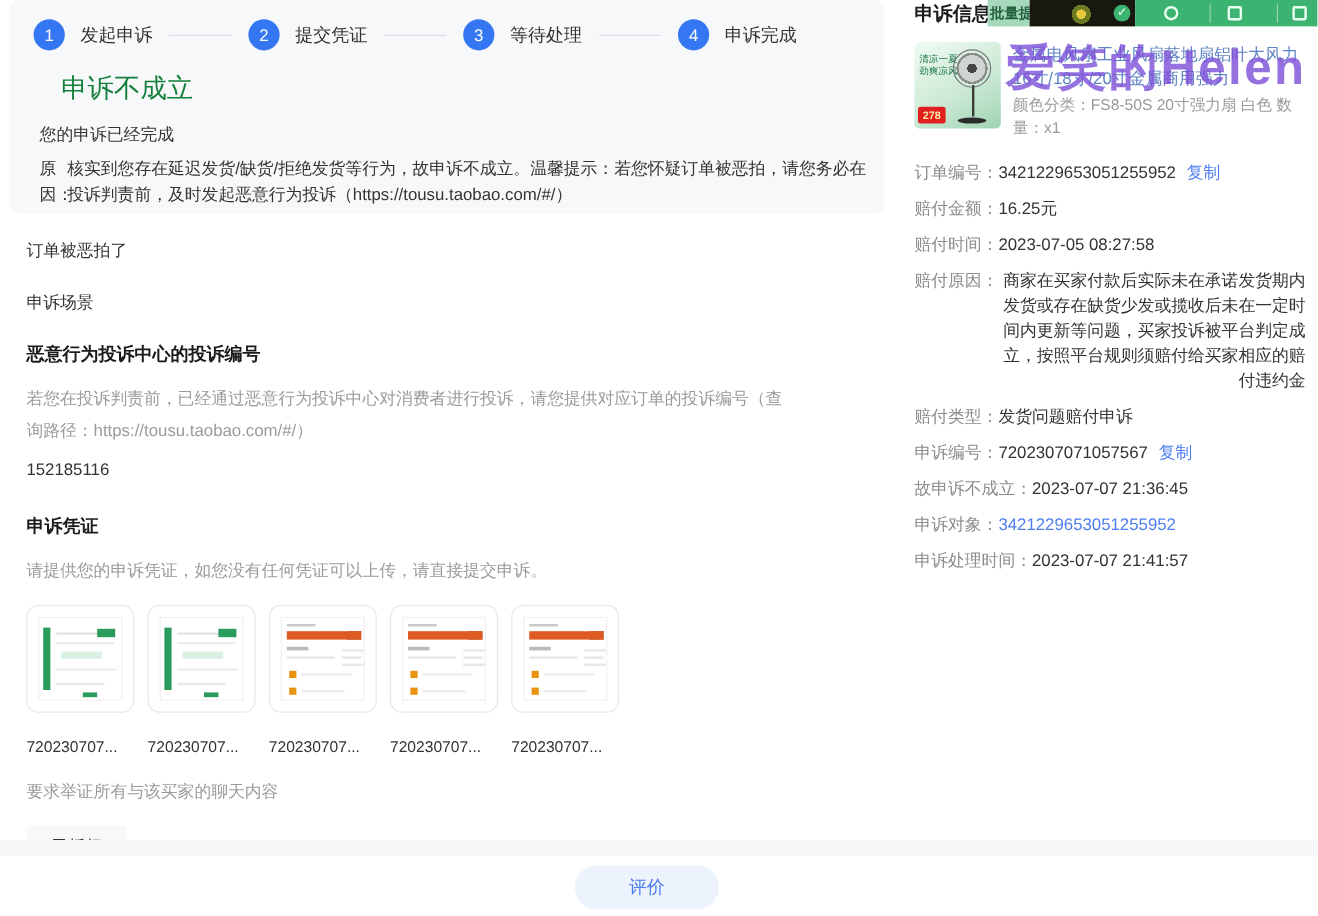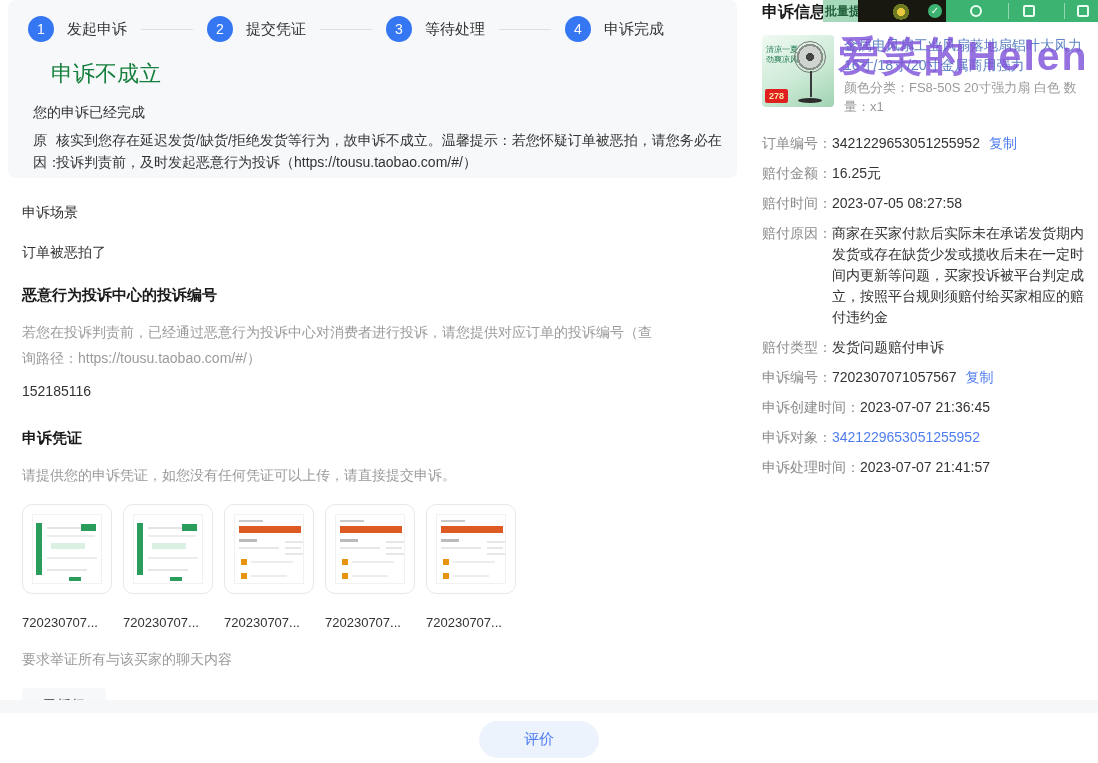--- a/index.html
+++ b/index.html
@@ -97,21 +97,21 @@
   }
   .product-info{margin-left:10px;width:244px;}
   .product-title{font-size:14px;line-height:20px;color:#5e83c3;cursor:pointer;}
   .product-attrs{font-size:13px;line-height:19px;color:#9a9a9a;margin-top:3px;}
   .watermark{
     position:absolute;left:76px;top:-6px;z-index:5;pointer-events:none;
     font-size:41px;font-weight:700;letter-spacing:2px;color:rgba(124,79,216,0.8);
     white-space:nowrap;
   }
   .info-rows{margin-top:17px;}
-  .info-row{display:flex;align-items:flex-start;margin-bottom:9px;font-size:14px;line-height:21px;}
+  .info-row{display:flex;align-items:flex-start;margin-bottom:9px;font-size:14px;line-height:21px;text-align:right;}
   .info-row .lbl{color:#8c8c8c;flex-shrink:0;}
   .info-row .val{color:#333;}
   .info-row .val.link{color:#4f7df0;cursor:pointer;}
   .info-row .copy{color:#4f7df0;margin-left:9px;cursor:pointer;flex-shrink:0;}
   
   .float-bar{position:absolute;left:823px;top:0;width:275px;height:22px;display:flex;z-index:10;}
   .fb-chip{width:35px;background:#a6d8bc;color:#23603c;font-size:12px;font-weight:700;
     display:flex;align-items:center;overflow:hidden;white-space:nowrap;padding-left:2px;box-sizing:border-box;}
   .fb-thumb{width:88px;background:#181810;position:relative;}
   .fb-thumb .blob{position:absolute;left:30px;top:2px;width:26px;height:18px;border-radius:50%;
@@ -164,22 +164,22 @@
     <div class="reason-row">
       <div class="reason-label">
         <span>原</span>
         <span>因：</span>
       </div>
       <div class="reason-text">核实到您存在延迟发货/缺货/拒绝发货等行为，故申诉不成立。温馨提示：若您怀疑订单被恶拍，请您务必在投诉判责前，及时发起恶意行为投诉（https://tousu.taobao.com/#/）</div>
     </div>
   </div>
 
   <div class="left-body">
+    <div class="plain-text mt22">订单被恶拍了</div>
     <div class="plain-text mt26">申诉场景</div>
-    <div class="plain-text mt22">订单被恶拍了</div>
 
     <div class="sec-head mt24">恶意行为投诉中心的投诉编号</div>
     <div class="hint mt14">若您在投诉判责前，已经通过恶意行为投诉中心对消费者进行投诉，请您提供对应订单的投诉编号（查询路径：https://tousu.taobao.com/#/）</div>
     <div class="plain-text mt12">152185116</div>
 
     <div class="sec-head mt30">申诉凭证</div>
     <div class="hint mt14">请提供您的申诉凭证，如您没有任何凭证可以上传，请直接提交申诉。</div>
     <div class="thumb-row">
       <div class="thumb">
         <div class="thumb-box">
@@ -259,21 +259,21 @@
     <div class="info-row">
       <span class="lbl">赔付类型：</span>
       <span class="val">发货问题赔付申诉</span>
     </div>
     <div class="info-row">
       <span class="lbl">申诉编号：</span>
       <span class="val">7202307071057567</span>
       <a class="copy">复制</a>
     </div>
     <div class="info-row">
-      <span class="lbl">申诉创建时间：</span>
+      <span class="lbl">故申诉不成立：</span>
       <span class="val">2023-07-07 21:36:45</span>
     </div>
     <div class="info-row">
       <span class="lbl">申诉对象：</span>
       <span class="val link">3421229653051255952</span>
     </div>
     <div class="info-row">
       <span class="lbl">申诉处理时间：</span>
       <span class="val">2023-07-07 21:41:57</span>
     </div>

